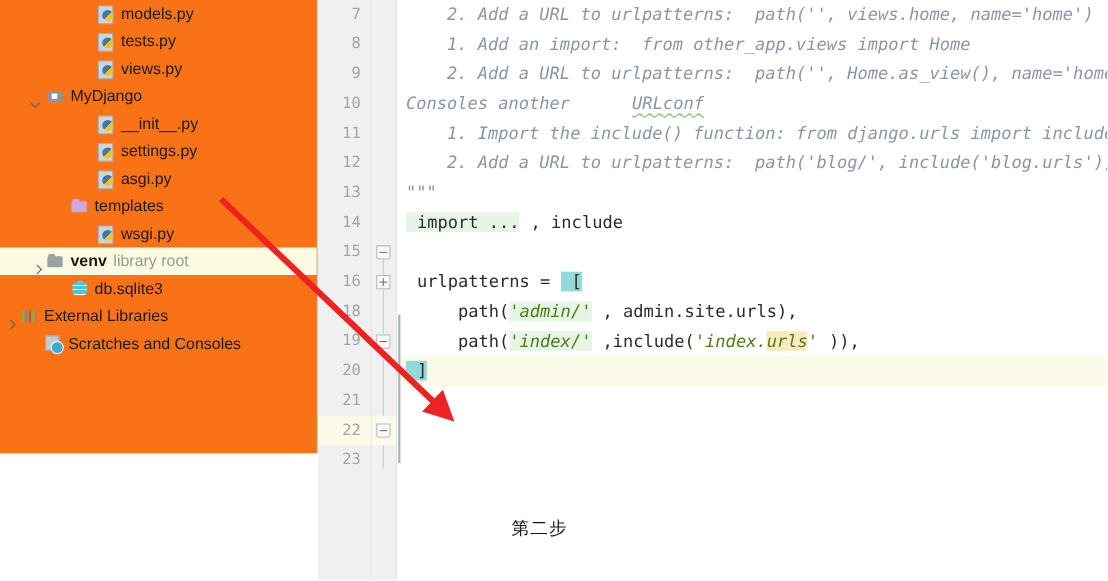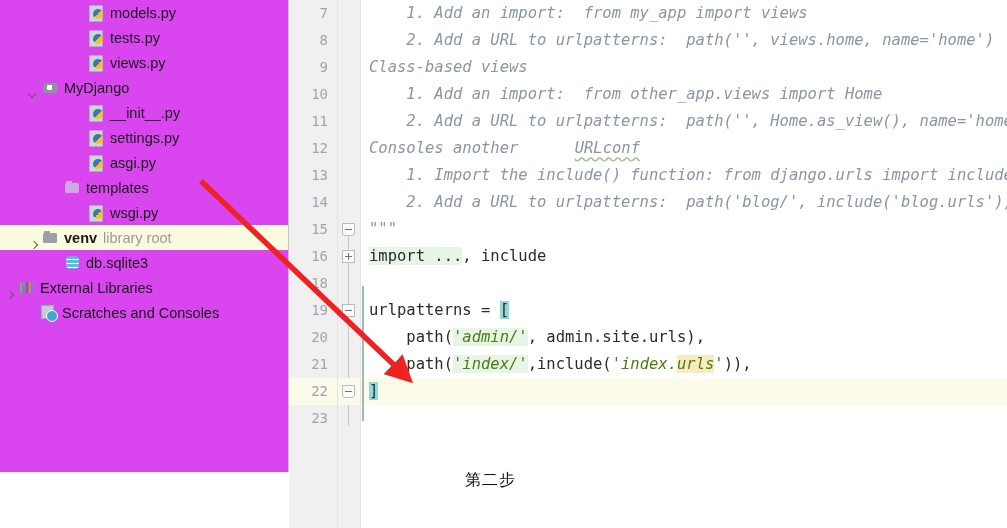--- a/index.html
+++ b/index.html
@@ -14,22 +14,22 @@
   #app {
     position: relative;
     width: 1007px; height: 528px;
     display: flex;
     background: #ffffff;
   }
 
   
   #sidebar {
     width: 289px;
-    height: 472px;
-    background: #d946ef;
+    height: 412px;
+    background: #f97316;
     border-right: 1px solid #c8c8c8;
     position: relative;
     overflow: hidden;
     flex: 0 0 289px;
   }
   .tree-row {
     height: 25px;
     display: flex;
     align-items: center;
     font-size: 14.5px;
@@ -238,21 +238,21 @@
     height: 27px;
     line-height: 27px;
     font-family: "DejaVu Sans Mono", monospace;
     font-size: 15.5px;
     white-space: pre;
     color: #2b2b2b;
     padding-left: 8px;
   }
   .cline.current { background: #fcfbe9; }
   .doc { color: #8a95a5; font-style: italic; }
-  .kw  { color: #2b2b2b; }
+  .kw  { color: #2b2b2b; padding-left: 10px; }
   .str { color: #4d7c0f; font-style: italic; }
   .hl-green  { background: #e7f5e7; }
   .hl-yellow { background: #faeac1; }
   .hl-cyan   { background: #93d9d9; }
   .typo {
     text-decoration: underline;
     text-decoration-style: wavy;
     text-decoration-color: #9ec48e;
     text-underline-offset: 3px;
     margin-left: 47px;
@@ -414,23 +414,21 @@
         <div class="foldcell"></div>
         <div class="foldcell"></div>
         <div class="foldcell current">
           <span class="fold-end"></span>
         </div>
         <div class="foldcell"></div>
       </div>
     <div id="code">
       <div id="indent-guide"></div>
       <div id="code-lines">
-          <div class="cline"><span class="doc">    1. Add an import:  from my_app import views</span></div>
           <div class="cline"><span class="doc">    2. Add a URL to urlpatterns:  path('', views.home, name='home')</span></div>
-          <div class="cline"><span class="doc">Class-based views</span></div>
           <div class="cline"><span class="doc">    1. Add an import:  from other_app.views import Home</span></div>
           <div class="cline"><span class="doc">    2. Add a URL to urlpatterns:  path('', Home.as_view(), name='home')</span></div>
           <div class="cline"><span class="doc">Consoles another </span><span class="doc typo">URLconf</span></div>
           <div class="cline"><span class="doc">    1. Import the include() function: from django.urls import include, path</span></div>
           <div class="cline"><span class="doc">    2. Add a URL to urlpatterns:  path('blog/', include('blog.urls'))</span></div>
           <div class="cline"><span class="doc">"""</span></div>
           <div class="cline"><span class="kw hl-green">import ...</span><span class="kw">, include</span></div>
           <div class="cline"><span class="kw"></span></div>
           <div class="cline"><span class="kw">urlpatterns = </span><span class="kw hl-cyan">[</span></div>
           <div class="cline"><span class="kw">    path(</span><span class="str hl-green">'admin/'</span><span class="kw">, admin.site.urls),</span></div>

